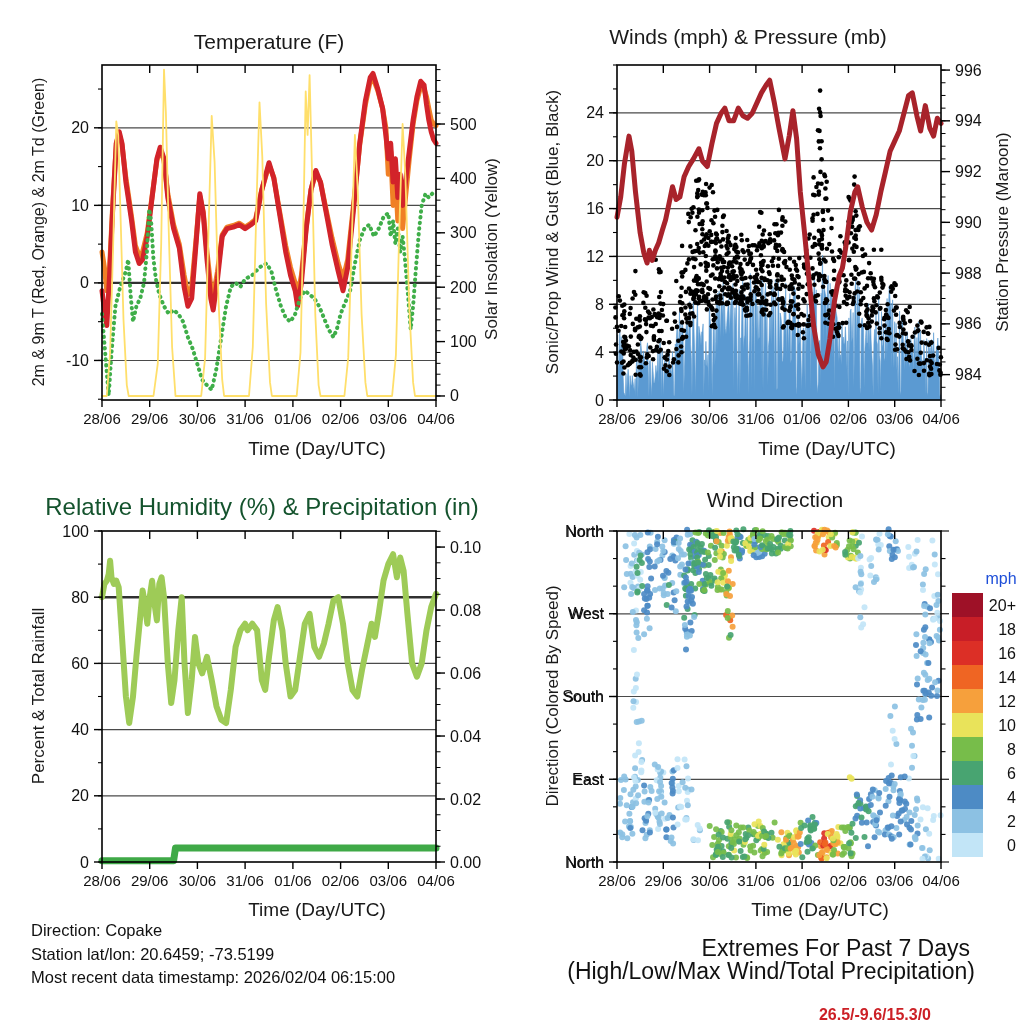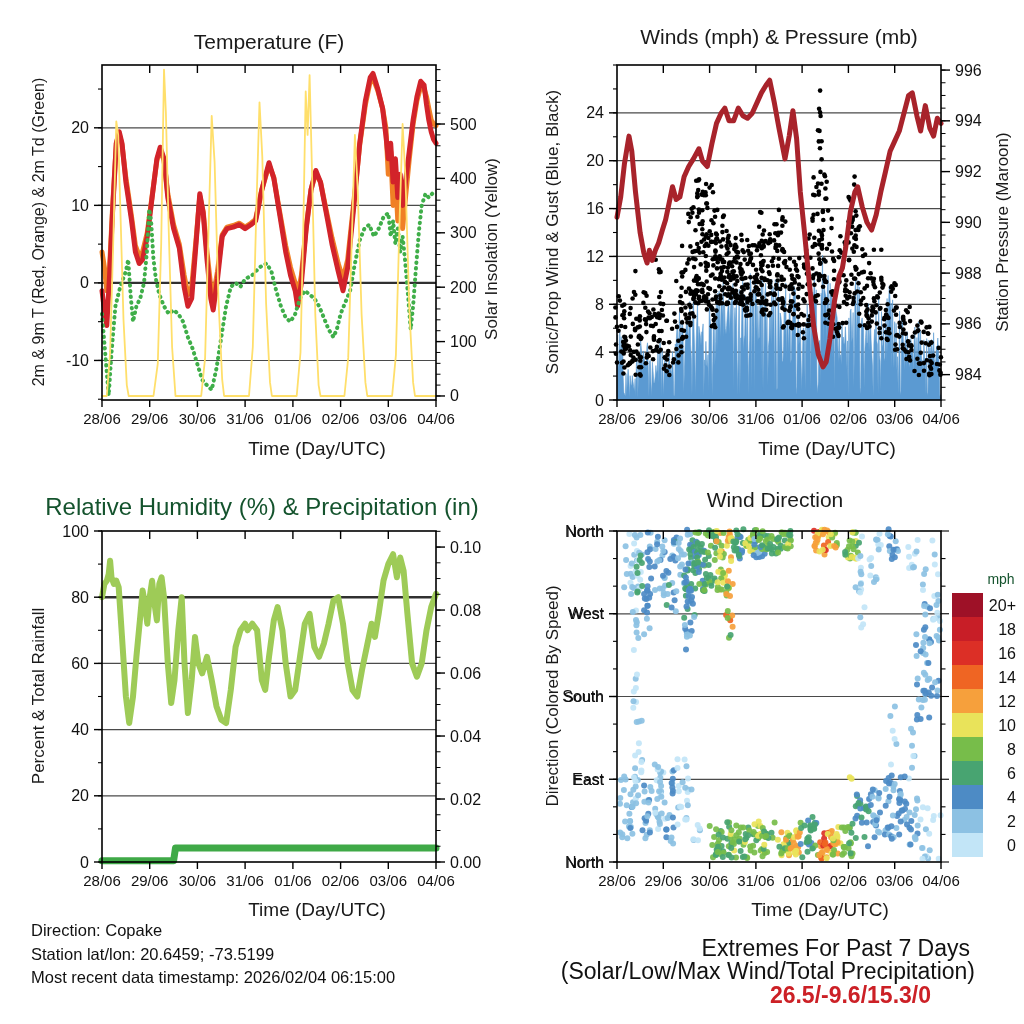--- a/index.html
+++ b/index.html
@@ -8,22 +8,22 @@
   .abs{position:absolute;white-space:nowrap;}
   .ctr{transform:translate(-50%,-50%);}
   .rot{transform:translate(-50%,-50%) rotate(-90deg);}
   .title{font-size:21px;color:#1a1a1a;}
   .title-sm{font-size:24px;color:#14532d;}
   .ylab{font-size:16px;color:#1a1a1a;}
   .ylab2{font-size:17px;color:#1a1a1a;}
   .xlab{font-size:19px;color:#1a1a1a;margin-left:48px;}
   .foot{font-size:16.5px;line-height:23.5px;color:#111;}
   .exline{font-size:23px;color:#111;transform:translate(-100%,-50%);}
-  .exval{font-size:23px;font-weight:bold;transform:translate(-100%,-50%);}
-  .legend-title{font-size:14px;color:#14532d;}
+  .exval{font-size:16px;font-weight:bold;transform:translate(-100%,-50%);margin-top:20px;}
+  .legend-title{font-size:16px;color:#1d4ed8;}
   svg{position:absolute;left:0;top:0;}
 </style>
 </head>
 <body>
 
 <div id="page">
   <svg id="chart-svg" width="1024" height="1024" viewBox="0 0 1024 1024">
       <line x1="102" x2="436" y1="360.5" y2="360.5" stroke="#4a4a4a" stroke-width="1.2"></line>
       <line x1="102" x2="436" y1="282.9" y2="282.9" stroke="#303030" stroke-width="2.4"></line>
       <line x1="102" x2="436" y1="205.4" y2="205.4" stroke="#4a4a4a" stroke-width="1.2"></line>
@@ -2537,21 +2537,21 @@
       <text x="1016" y="778.5" text-anchor="end" font-size="16" fill="#111" font-family="Liberation Sans, sans-serif">6</text>
       <rect x="952" y="785" width="31" height="24" fill="#4d8bc5"></rect>
       <text x="1016" y="802.5" text-anchor="end" font-size="16" fill="#111" font-family="Liberation Sans, sans-serif">4</text>
       <rect x="952" y="809" width="31" height="24" fill="#8cc1e3"></rect>
       <text x="1016" y="826.5" text-anchor="end" font-size="16" fill="#111" font-family="Liberation Sans, sans-serif">2</text>
       <rect x="952" y="833" width="31" height="24" fill="#c2e5f7"></rect>
       <text x="1016" y="850.5" text-anchor="end" font-size="16" fill="#111" font-family="Liberation Sans, sans-serif">0</text>
     </svg>
 
   <div class="abs ctr title" style="left:269px;top:42px">Temperature (F)</div>
-  <div class="abs ctr title" style="left:779px;top:37px">Winds (mph) &amp; Pressure (mb)</div>
+  <div class="abs ctr title" style="left:748px;top:37px">Winds (mph) &amp; Pressure (mb)</div>
   <div class="abs ctr title-sm" style="left:262px;top:507px">Relative Humidity (%) &amp; Precipitation (in)</div>
   <div class="abs ctr title" style="left:775px;top:500px">Wind Direction</div>
 
   <div class="abs rot ylab" style="left:39px;top:232px">2m &amp; 9m T (Red, Orange) &amp; 2m Td (Green)</div>
   <div class="abs rot ylab2" style="left:492px;top:249px">Solar Insolation (Yellow)</div>
   <div class="abs rot ylab2" style="left:553px;top:232px">Sonic/Prop Wind &amp; Gust (Blue, Black)</div>
   <div class="abs rot ylab2" style="left:1003px;top:232px">Station Pressure (Maroon)</div>
   <div class="abs rot ylab2" style="left:39px;top:696px">Percent &amp; Total Rainfall</div>
   <div class="abs rot ylab2" style="left:553px;top:696px">Direction (Colored By Speed)</div>
 
@@ -2562,15 +2562,15 @@
 
   <div class="abs ctr legend-title" style="left:1001px;top:579px">mph</div>
 
   <div class="abs foot" style="left:31px;top:919px">
     <div>Direction: Copake</div>
     <div>Station lat/lon: 20.6459; -73.5199</div>
     <div>Most recent data timestamp: 2026/02/04 06:15:00</div>
   </div>
 
   <div class="abs exline" style="left:970px;top:948px">Extremes For Past 7 Days</div>
-  <div class="abs exline" style="left:975px;top:971px">(Solar/Low/Max Wind/Total Precipitation)</div>
+  <div class="abs exline" style="left:975px;top:971px">(High/Low/Max Wind/Total Precipitation)</div>
   <div class="abs exval" id="extremes-values" style="left: 931px; top: 995px; color: rgb(204, 32, 38);">26.5/-9.6/15.3/0</div>
 </div>
 
 </body></html>

